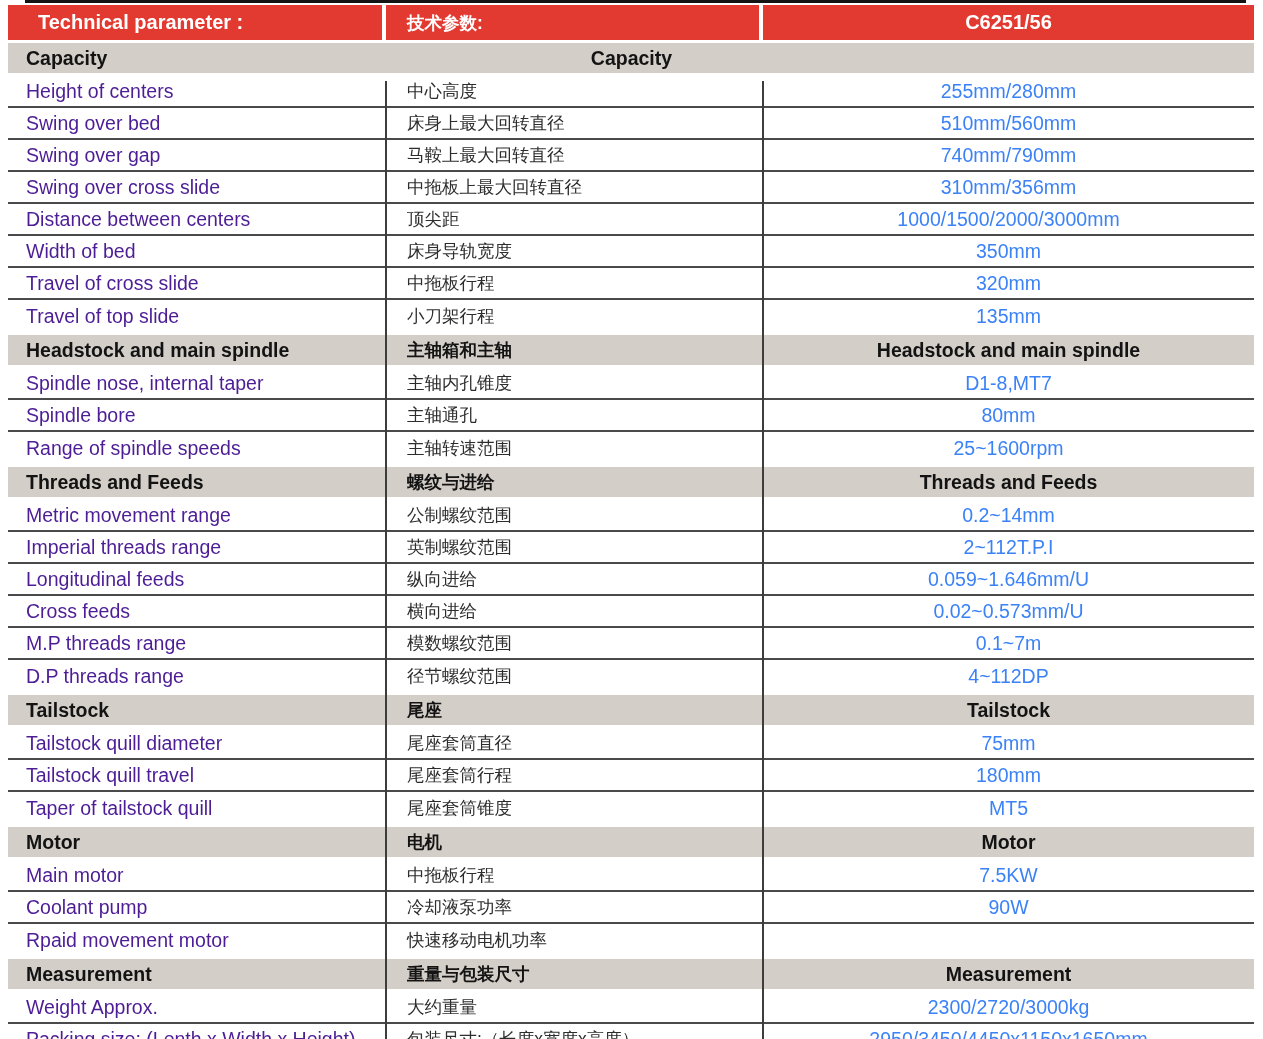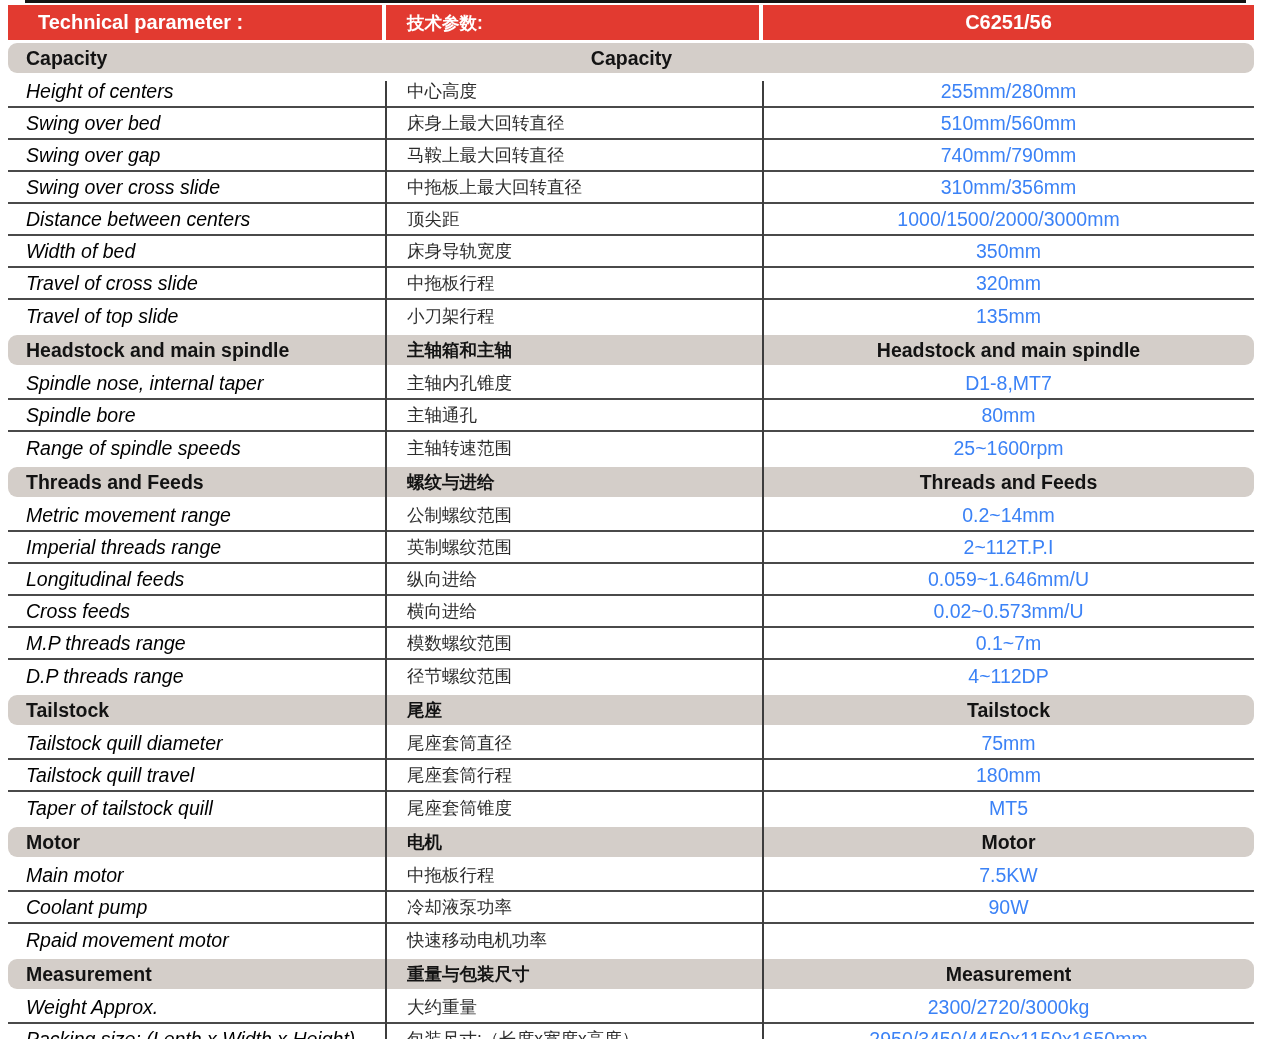--- a/index.html
+++ b/index.html
@@ -56,37 +56,36 @@
   .header-row .c1 { font-size: 20px; border-right: 4px solid #ffffff; padding-left: 30px; }
   .header-row .c2 { font-size: 17.5px; border-right: 4px solid #ffffff; }
   .header-row .c3 { font-size: 20px; }
 
   
   .tbody { position: relative; }
   .section-row {
     height: 30px;
     background: #d4cec9;
     margin: 3px 0;
-    border-radius: 9px;
   }
   .section-row .cell {
     color: #131313;
     font-weight: bold;
   }
   .section-row .c1 { font-size: 19.5px; }
   .section-row .c2 { font-size: 17.5px; }
   .section-row .c3 { font-size: 19.5px; }
 
   .data-row {
     height: 32px;
     background: #ffffff;
     border-bottom: 2px solid #4a4a4a;
   }
   .data-row.no-border { border-bottom: none; }
-  .data-row .c1 { font-size: 19.5px; color: #000000; font-style: italic; }
+  .data-row .c1 { font-size: 19.5px; color: #4c1d95; }
   .data-row .c2 { font-size: 17.5px; color: #2d2d2d; }
   .data-row .c3 { font-size: 19.5px; color: #3b82f6; }
 
   
   .vline {
     position: absolute;
     top: 38px;
     height: 981px;
     width: 2px;
     background: #3d3d3d;

